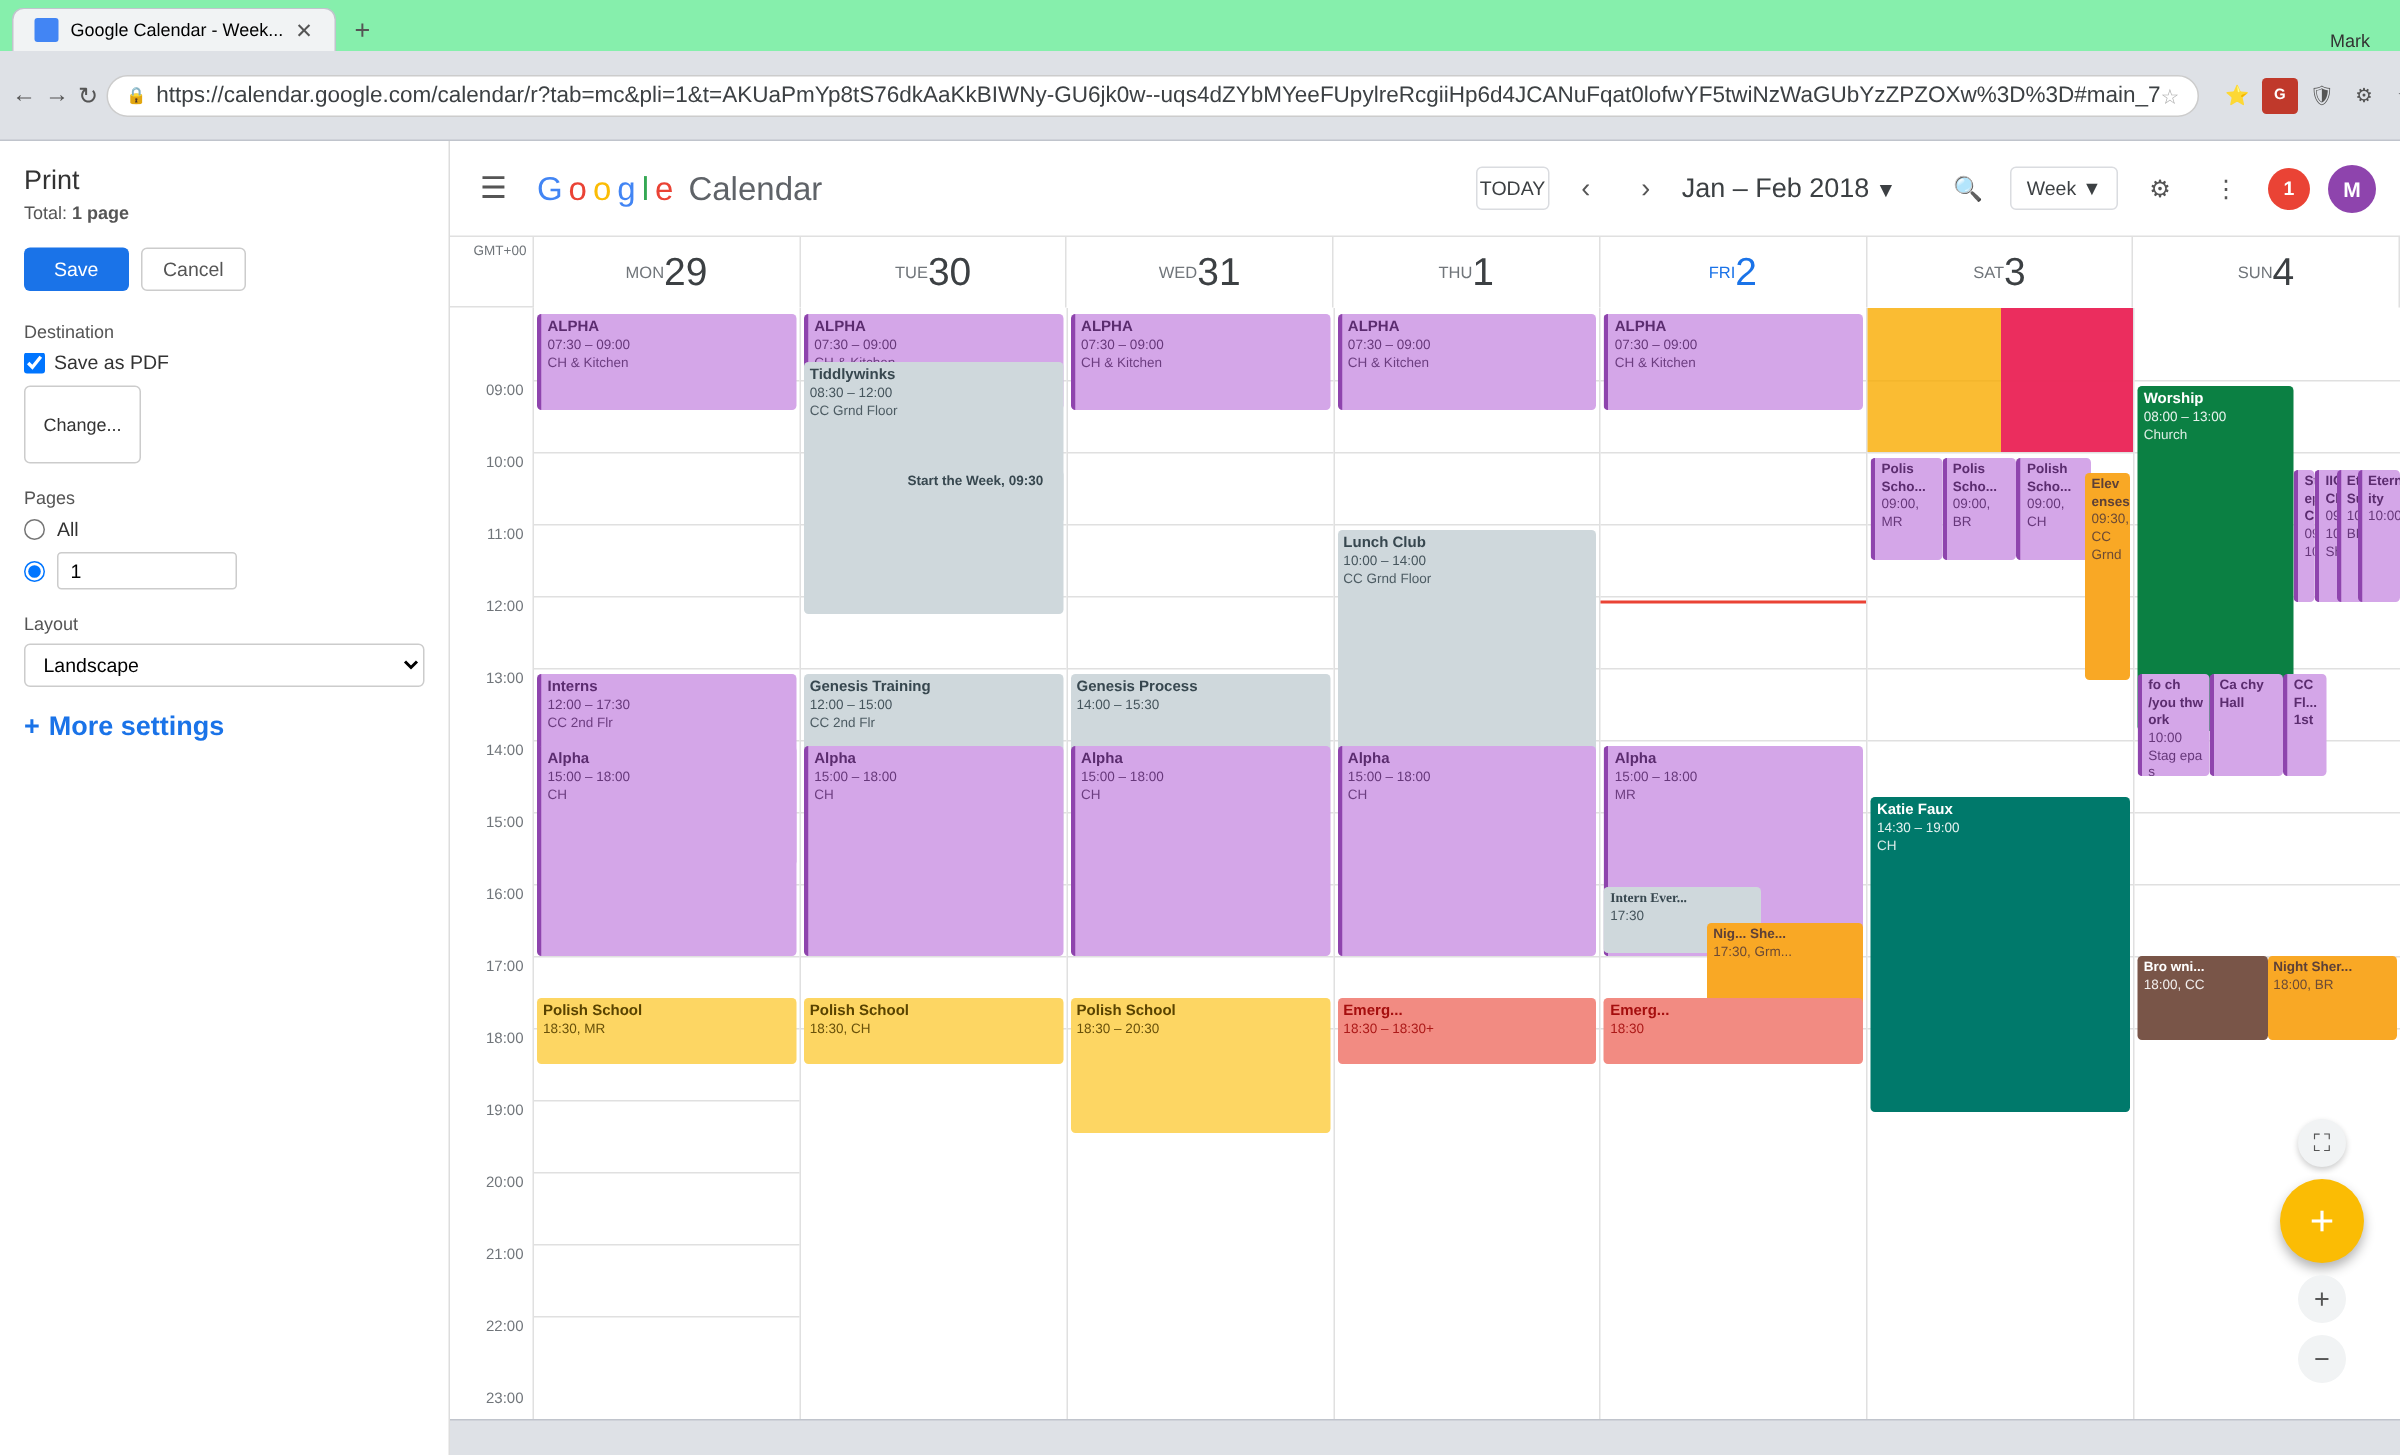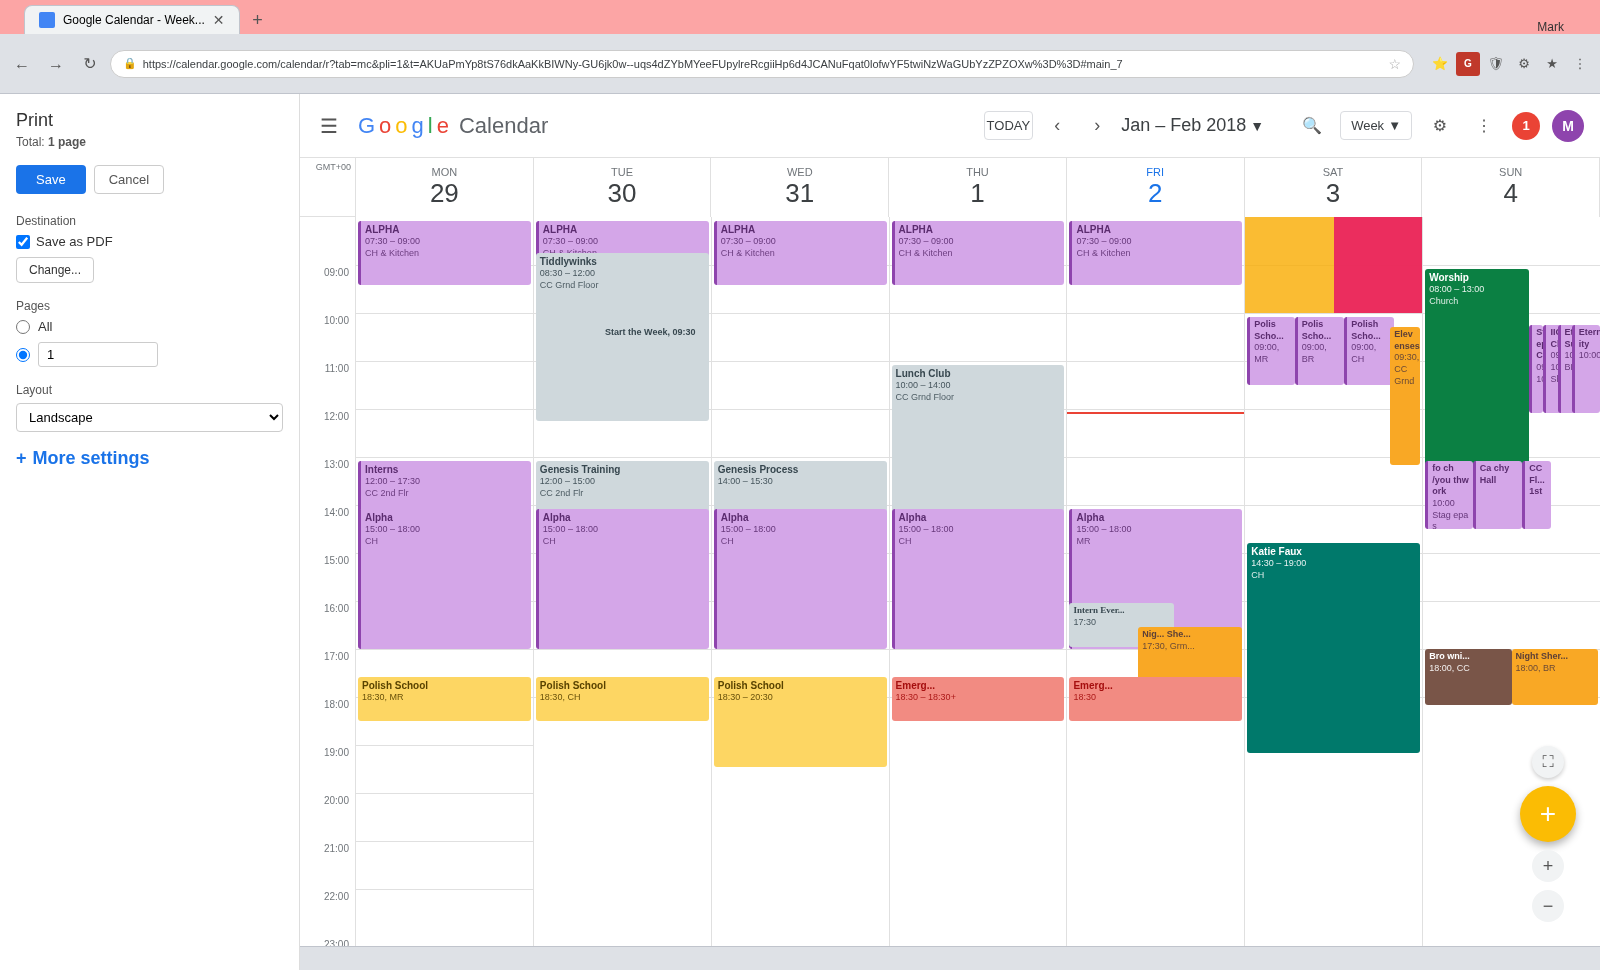--- a/index.html
+++ b/index.html
@@ -10,24 +10,24 @@
       height: 60px;
       background: #dee1e6;
       display: flex;
       align-items: center;
       padding: 0 8px;
       gap: 6px;
       border-bottom: 1px solid #c0c4cc;
     }
     .tab-bar {
       height: 34px;
-      background: #fca5a5;
+      background: #86efac;
       display: flex;
       align-items: flex-end;
-      padding: 0 24px;
+      padding: 0 8px;
     }
     .tab {
       background: #f1f3f4;
       border-radius: 8px 8px 0 0;
       padding: 6px 14px;
       font-size: 12px;
       display: flex;
       align-items: center;
       gap: 8px;
       min-width: 200px;
@@ -92,21 +92,21 @@
     }
     .form-row { margin-bottom: 16px; }
     .form-label { font-size: 12px; color: #555; margin-bottom: 6px; display: block; }
     .checkbox-row { display: flex; align-items: center; gap: 6px; margin-bottom: 8px; }
     .checkbox-row input[type=checkbox] { width: 14px; height: 14px; }
     .checkbox-label { font-size: 13px; color: #333; }
     .btn-change {
       background: transparent;
       border: 1px solid #ccc;
       border-radius: 4px;
-      padding: 5px 12px;
+      padding: 18px 12px;
       font-size: 12px;
       cursor: pointer;
       color: #333;
     }
     .pages-section { margin-bottom: 16px; }
     .radio-group { display: flex; flex-direction: column; gap: 8px; }
     .radio-row { display: flex; align-items: center; gap: 8px; }
     .radio-row input[type=radio] { width: 14px; height: 14px; }
     .radio-text { font-size: 13px; color: #333; }
     .page-input {
@@ -199,21 +199,21 @@
 
     
     .cal-grid {
       display: flex;
       flex: 1;
       overflow: hidden;
     }
     .day-header {
       flex: 1;
       display: flex;
-      flex-direction: column;
+      flex-direction: row;
       align-items: center;
       justify-content: center;
       border-right: 1px solid #e0e0e0;
       padding: 8px 0;
     }
     .day-name { font-size: 11px; color: #70757a; text-transform: uppercase; }
     .day-num { font-size: 26px; font-weight: 400; color: #3c4043; }
     .day-num.friday { color: #1a73e8; }
 
     .grid-body {
@@ -312,21 +312,21 @@
       <span style="font-size:18px;color:#555;">+</span>
     </div>
     <div style="margin-left:auto;font-size:12px;color:#333;padding:0 12px;">Mark</div>
   </div>
   <div class="browser-bar">
     <button class="nav-btn">←</button>
     <button class="nav-btn">→</button>
     <button class="nav-btn">↻</button>
     <div class="address-bar">
       <span class="lock-icon">🔒</span>
-      <span style="font-size:11px;color:#3c4043;overflow:hidden;text-overflow:ellipsis;white-space:nowrap;">https://calendar.google.com/calendar/r?tab=mc&amp;pli=1&amp;t=AKUaPmYp8tS76dkAaKkBIWNy-GU6jk0w--uqs4dZYbMYeeFUpylreRcgiiHp6d4JCANuFqat0lofwYF5twiNzWaGUbYzZPZOXw%3D%3D#main_7</span>
+      <span style="font-size:15px;color:#3c4043;overflow:hidden;text-overflow:ellipsis;white-space:nowrap;">https://calendar.google.com/calendar/r?tab=mc&amp;pli=1&amp;t=AKUaPmYp8tS76dkAaKkBIWNy-GU6jk0w--uqs4dZYbMYeeFUpylreRcgiiHp6d4JCANuFqat0lofwYF5twiNzWaGUbYzZPZOXw%3D%3D#main_7</span>
       <span style="margin-left:auto;font-size:14px;color:#aaa;">☆</span>
     </div>
     <div class="toolbar-icons">
       <div class="toolbar-icon">⭐</div>
       <div class="toolbar-icon" style="background:#c0392b;color:white;border-radius:3px;font-size:10px;font-weight:bold;">G</div>
       <div class="toolbar-icon">🛡</div>
       <div class="toolbar-icon">⚙</div>
       <div class="toolbar-icon">★</div>
       <div class="toolbar-icon">⋮</div>
     </div>

